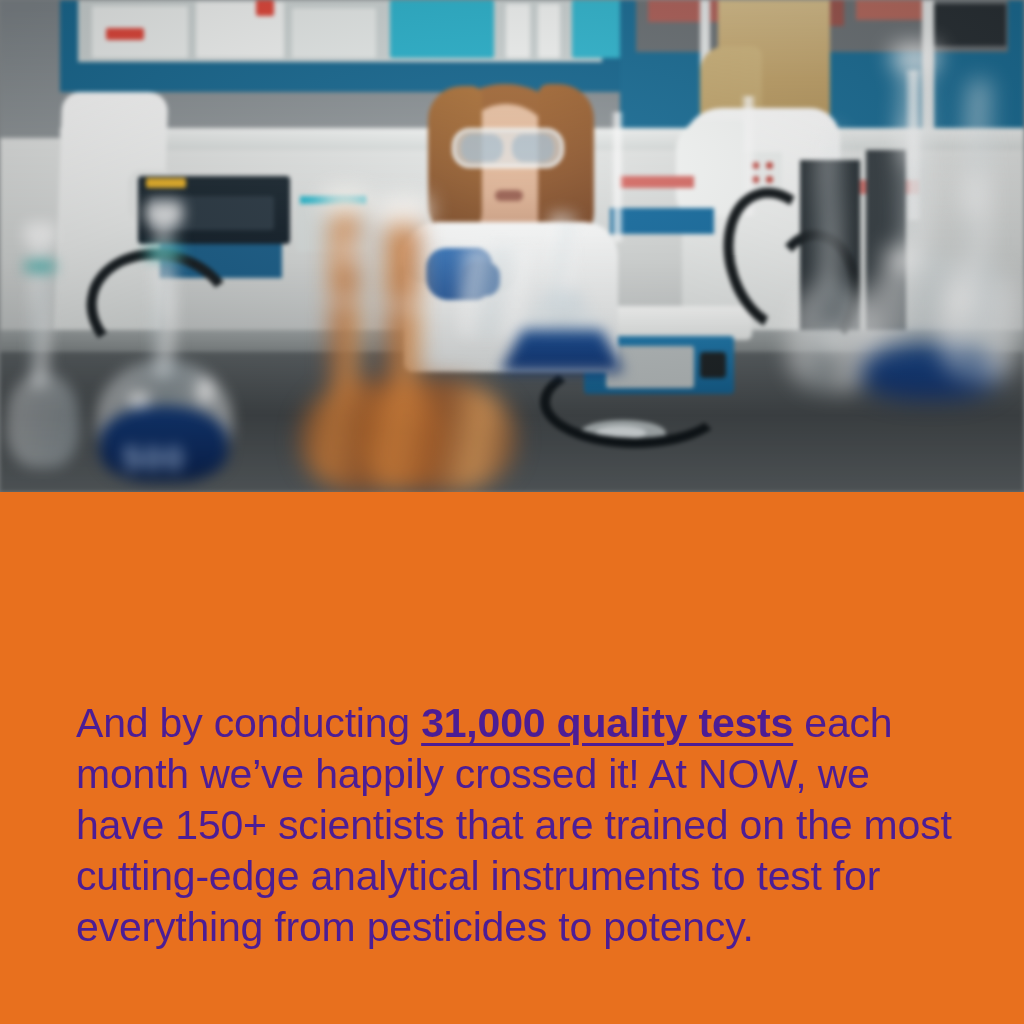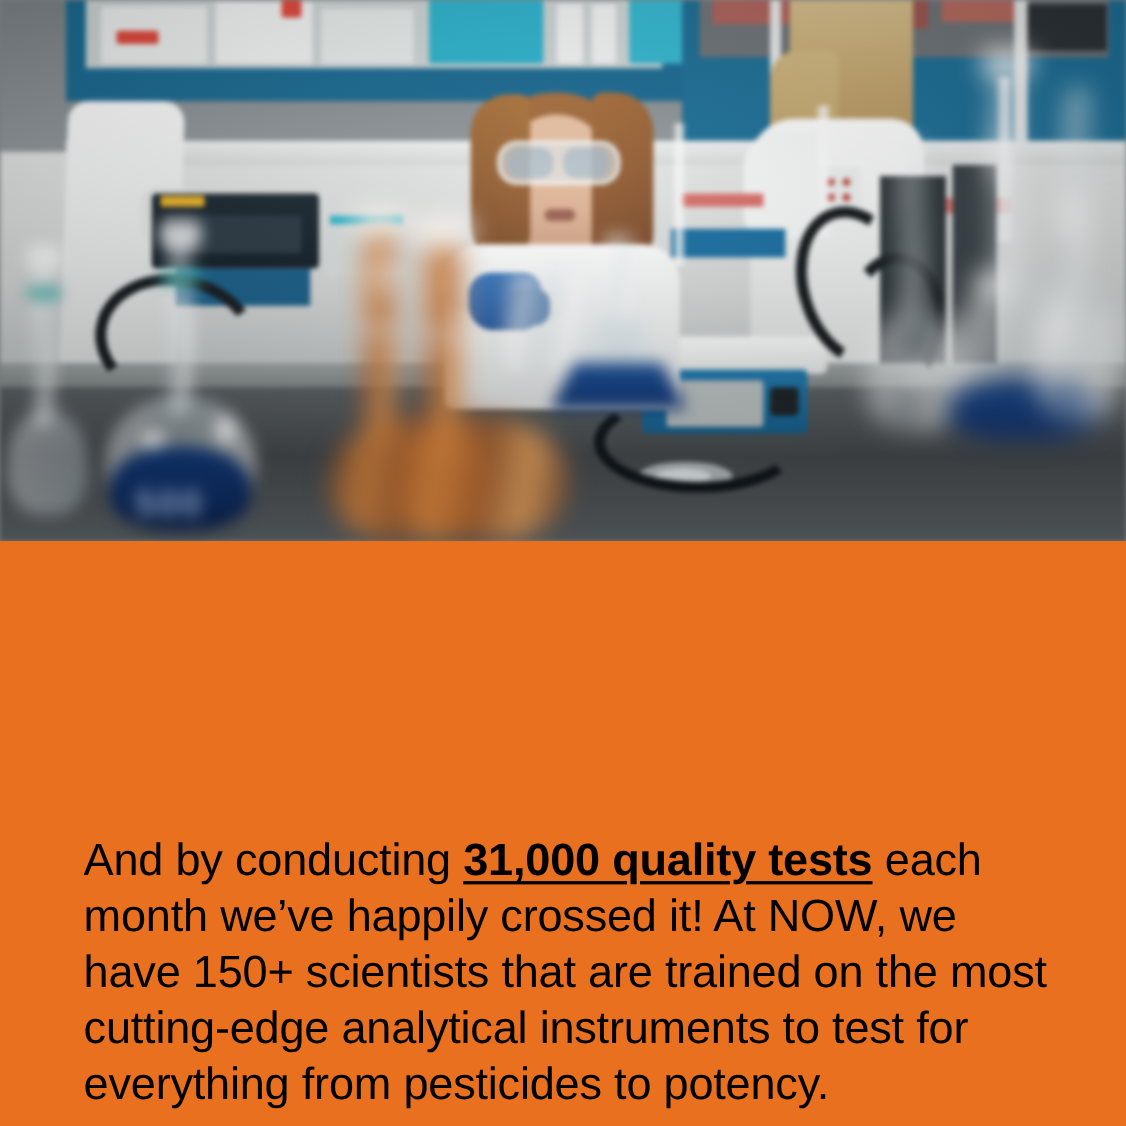--- a/index.html
+++ b/index.html
@@ -292,23 +292,23 @@
     color:#FDFBF7;
     font-family:"Liberation Sans", sans-serif;
     font-weight:700;
     font-size:57px;
     line-height:68px;
     letter-spacing:-0.5px;
     white-space:pre-line;
   }
 
   #body-copy {
-    position:absolute; left:76px; top:756px;
+    position:absolute; left:76px; top:698px;
     width:876px;
-    color:#000000;
+    color:#4c1d95;
     font-family:"Liberation Sans", sans-serif;
     font-weight:400;
     font-size:41px;
     line-height:51px;
     letter-spacing:-0.2px;
   }
   #body-copy .hl {
     font-weight:700;
     text-decoration:underline;
     text-underline-offset:6px;

